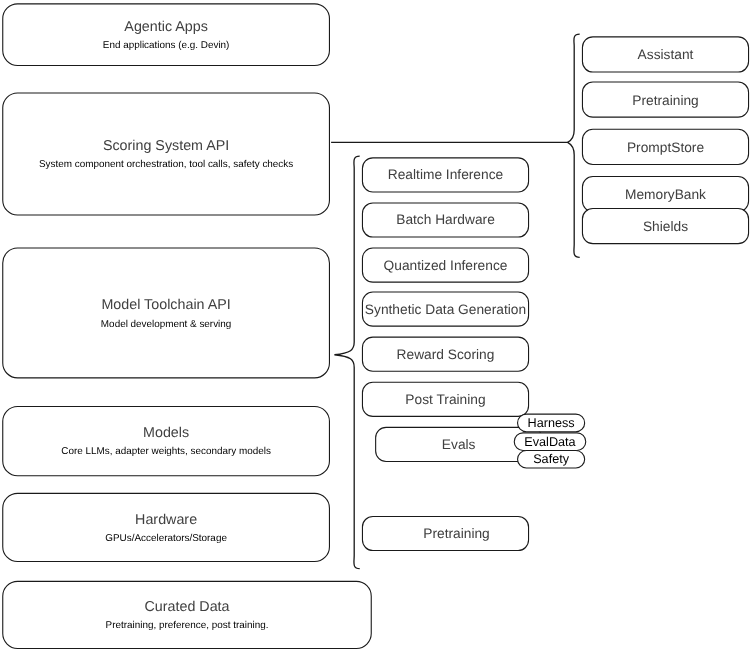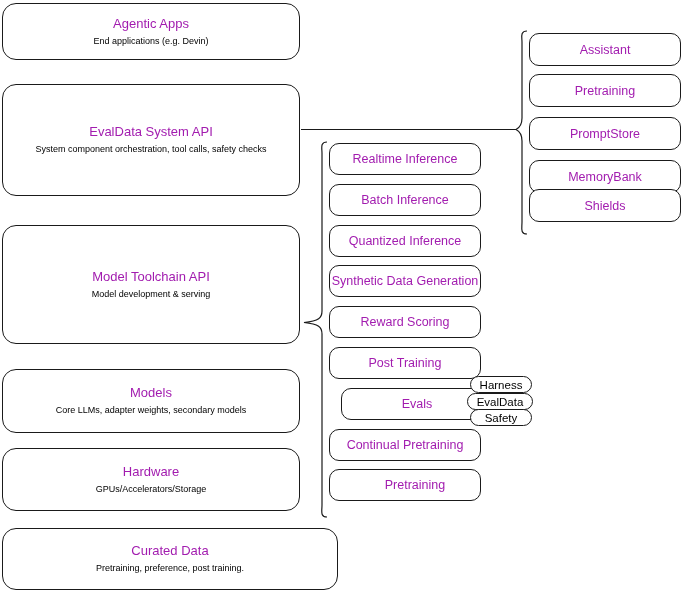--- a/index.html
+++ b/index.html
@@ -33,21 +33,21 @@
     border-radius: 12px;
     display: flex;
     flex-direction: column;
     align-items: center;
     justify-content: center;
     text-align: center;
   }
   .node .title {
     font-size: 13px;
     line-height: 16px;
-    color: #a21caf;
+    color: #404040;
     white-space: nowrap;
     text-align: center;
   }
   .node .subtitle {
     font-size: 9px;
     line-height: 13px;
     color: #000000;
     margin-top: 3px;
     white-space: nowrap;
   }
@@ -125,21 +125,21 @@
              L 322,505
              C 322,511 320,517 327,517"></path>
   </svg>
 
   <div class="node layer-box" style="left:2px; top:3px; width:298px; height:57px;">
     <div class="title">Agentic Apps</div>
     <div class="subtitle">End applications (e.g. Devin)</div>
   </div>
 
   <div class="node layer-box" style="left:2px; top:84px; width:298px; height:112px;">
-    <div class="title">EvalData System API</div>
+    <div class="title">Scoring System API</div>
     <div class="subtitle">System component orchestration, tool calls, safety checks</div>
   </div>
 
   <div class="node layer-box" style="left:2px; top:225px; width:298px; height:119px;">
     <div class="title">Model Toolchain API</div>
     <div class="subtitle">Model development &amp; serving</div>
   </div>
 
   <div class="node layer-box" style="left:2px; top:369px; width:298px; height:64px;">
     <div class="title">Models</div>
@@ -153,40 +153,37 @@
 
   <div class="node layer-box" style="left:2px; top:528px; width:336px; height:62px;">
     <div class="title">Curated Data</div>
     <div class="subtitle">Pretraining, preference, post training.</div>
   </div>
 
   <div class="node cap-box" style="left:329px; top:143px; width:152px; height:32px; z-index:3;">
     <div class="title">Realtime Inference</div>
   </div>
   <div class="node cap-box" style="left:329px; top:184px; width:152px; height:32px; z-index:3;">
-    <div class="title">Batch Inference</div>
+    <div class="title">Batch Hardware</div>
   </div>
   <div class="node cap-box" style="left:329px; top:225px; width:152px; height:32px; z-index:3;">
     <div class="title">Quantized Inference</div>
   </div>
   <div class="node cap-box" style="left:329px; top:265px; width:152px; height:32px; z-index:3;">
     <div class="title">Synthetic Data Generation</div>
   </div>
   <div class="node cap-box" style="left:329px; top:306px; width:152px; height:32px; z-index:3;">
     <div class="title">Reward Scoring</div>
   </div>
   <div class="node cap-box" style="left:329px; top:347px; width:152px; height:32px; z-index:3;">
     <div class="title">Post Training</div>
   </div>
   <div class="node cap-box" style="left:329px; top:388px; width:152px; height:32px; z-index:3;margin-left:12px;">
     <div class="title">Evals</div>
   </div>
-  <div class="node cap-box" style="left:329px; top:429px; width:152px; height:32px; z-index:3;">
-    <div class="title">Continual Pretraining</div>
-  </div>
   <div class="node cap-box" style="left:329px; top:469px; width:152px; height:32px; z-index:3;padding-left:20px;">
     <div class="title">Pretraining</div>
   </div>
 
   <div class="pill" style="left:470px; top:376px; width:62px;">
     <span>Harness</span>
   </div>
   <div class="pill" style="left:467px; top:393px; width:66px;">
     <span>EvalData</span>
   </div>

